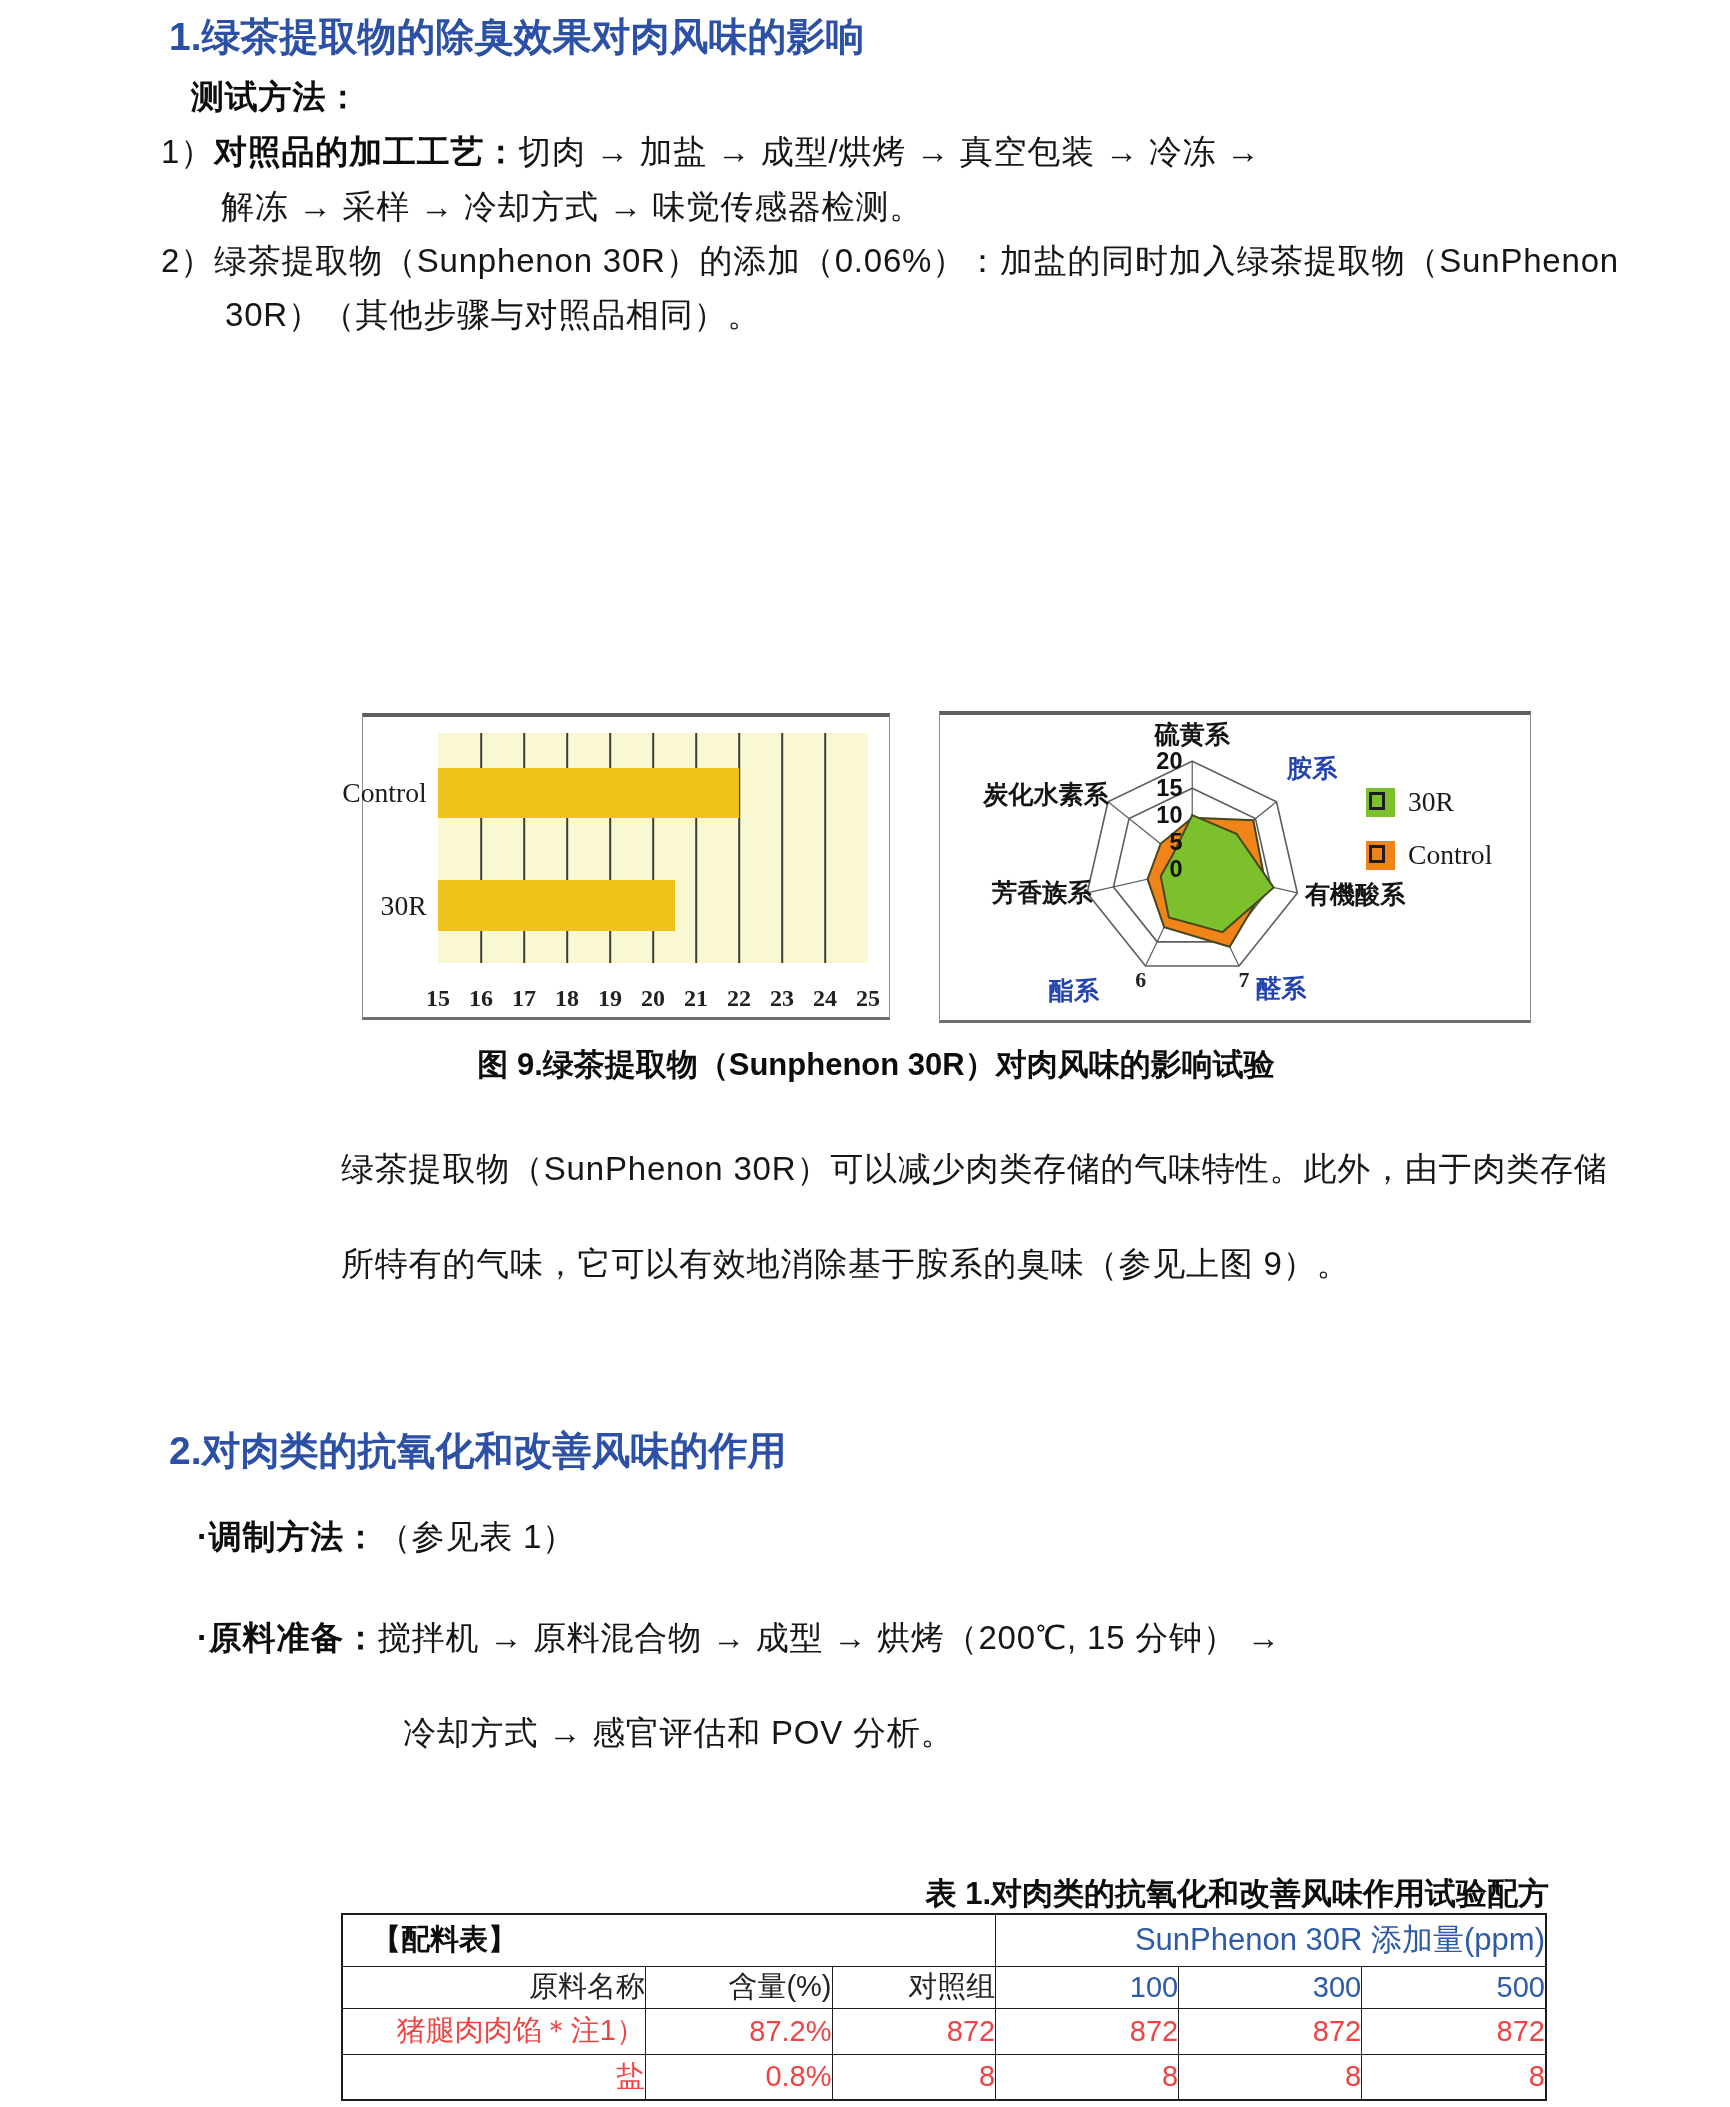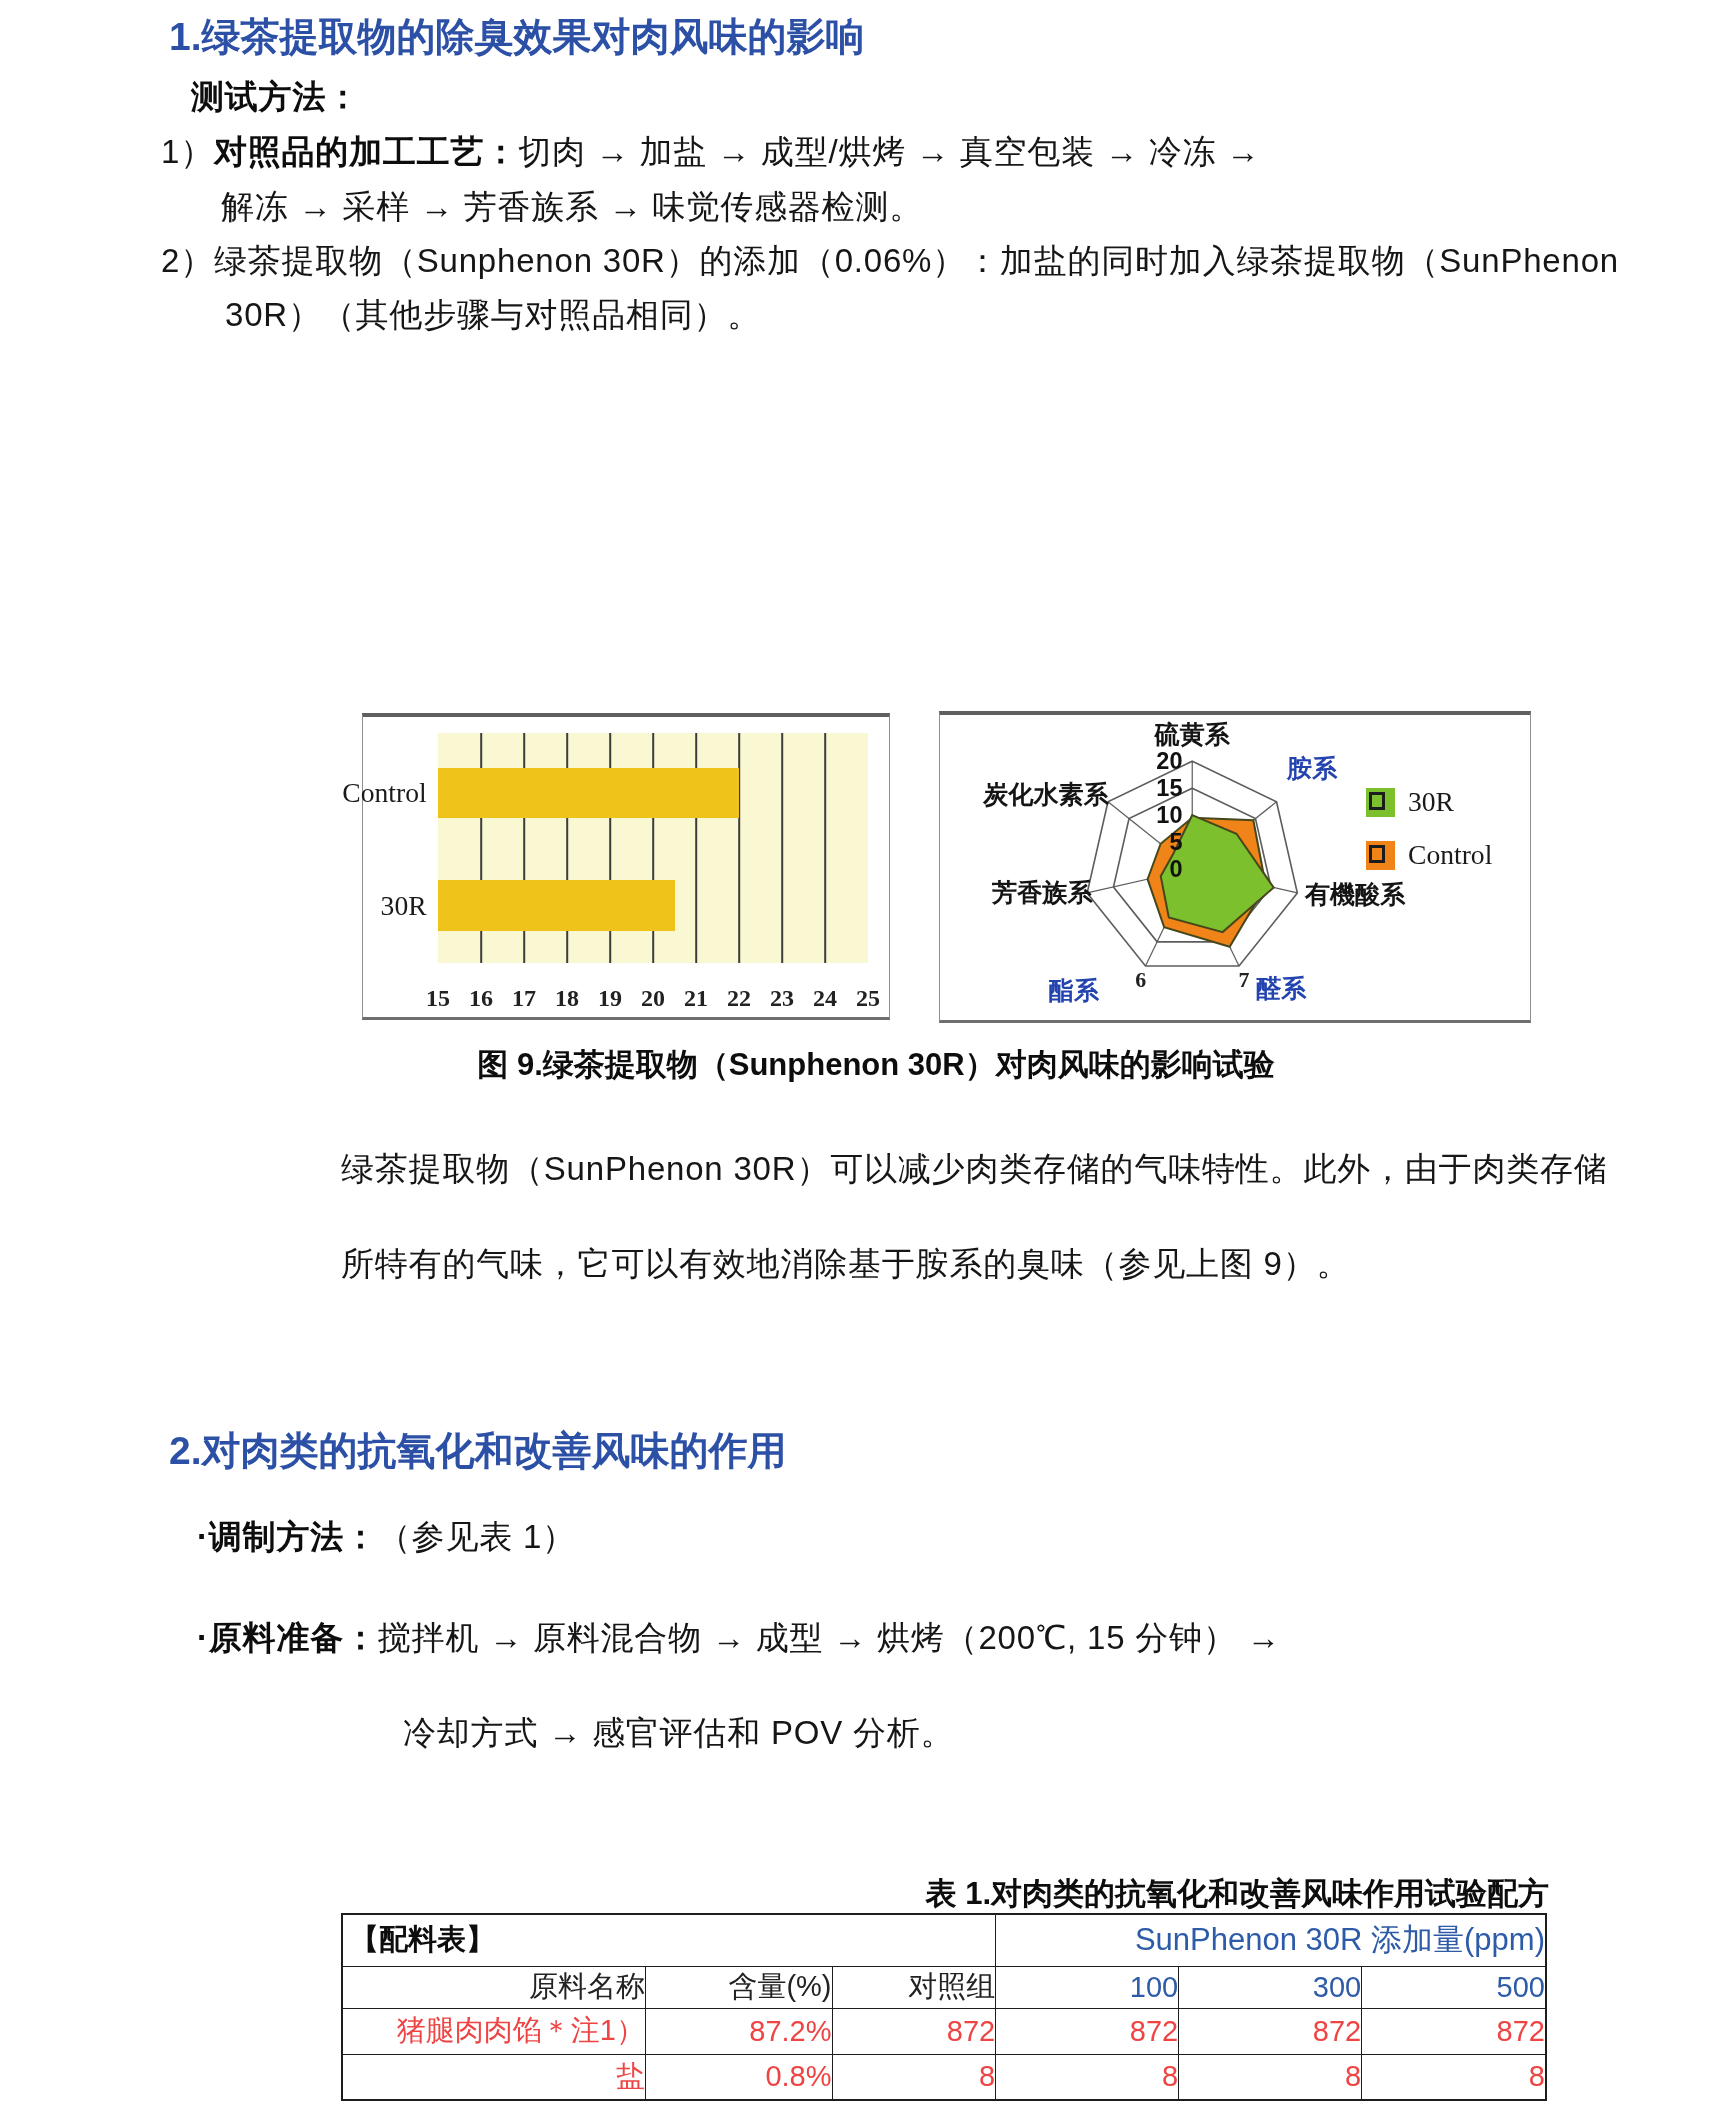--- a/index.html
+++ b/index.html
@@ -49,38 +49,38 @@
 
   
   table.recipe{position:absolute;left:341px;top:1913px;width:1206px;border-collapse:collapse;
                font-size:29px;color:#222;table-layout:fixed;}
   table.recipe td{border:1.6px solid #1d1d1d;text-align:right;vertical-align:middle;
                   overflow:hidden;white-space:nowrap;}
   table.recipe{border:2.4px solid #1d1d1d;}
   .tr1 td{height:52px;}
   .tr2 td{height:42px;}
   .trd td{height:46px;color:#ef4444;}
-  .cell-left{text-align:left !important;padding-left:7px;}
+  .cell-left{text-align:left !important;padding-left:29px;}
   .blue-text{color:var(--table-blue);}
   .hdr-right{font-size:31px;}
 </style>
 </head>
 <body>
 
 <div class="page">
 
   <div class="abs h1" style="left:169px;top:9.7px;">1.绿茶提取物的除臭效果对肉风味的影响</div>
 
   <div class="abs body-line bold" style="left:191px;top:75px;">测试方法：</div>
 
   <div class="abs body-line" style="left:161px;top:130px;">
     <span>1）</span><span class="bold">对照品的加工工艺：</span><span>切肉 → 加盐 → 成型/烘烤 → 真空包装 → 冷冻 →</span>
   </div>
 
-  <div class="abs body-line" style="left:221px;top:185px;">解冻 → 采样 → 芳香族系 → 味觉传感器检测。</div>
+  <div class="abs body-line" style="left:221px;top:185px;">解冻 → 采样 → 冷却方式 → 味觉传感器检测。</div>
 
   <div class="abs body-line" style="left:161px;top:239px;">2）绿茶提取物（Sunphenon 30R）的添加（0.06%）：加盐的同时加入绿茶提取物（SunPhenon</div>
 
   <div class="abs body-line" style="left:225px;top:293px;">30R）（其他步骤与对照品相同）。</div>
 
 
   <div class="chart-box" style="left:362px;top:713px;width:528px;height:307px;">
     <div class="bar-plot" id="bar-plot">
         <div class="gridline" style="left: 10%;"></div>
         <div class="gridline" style="left: 20%;"></div>

